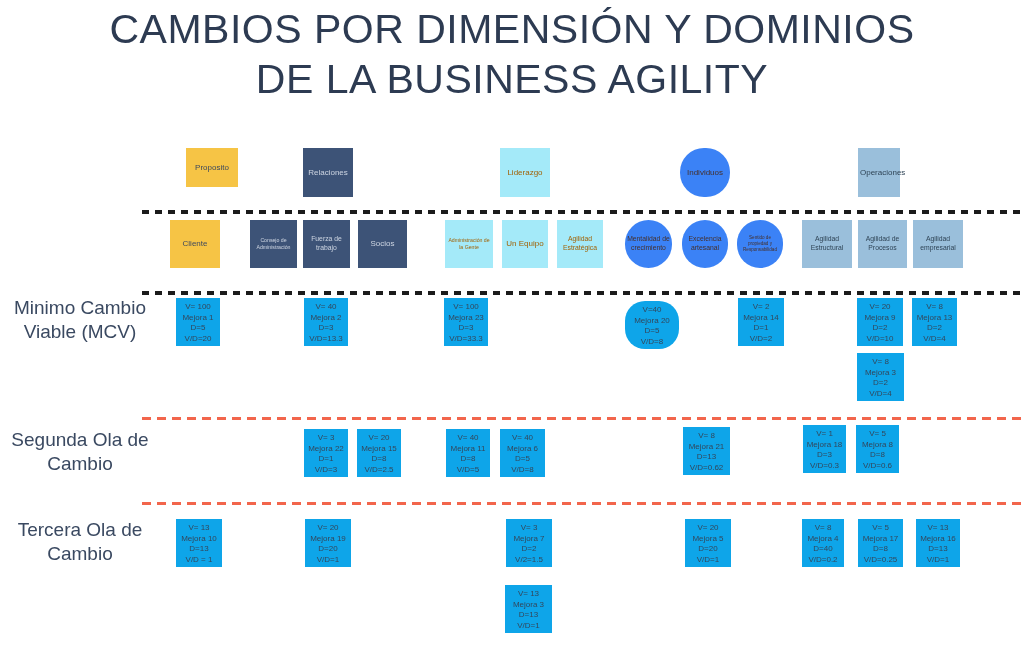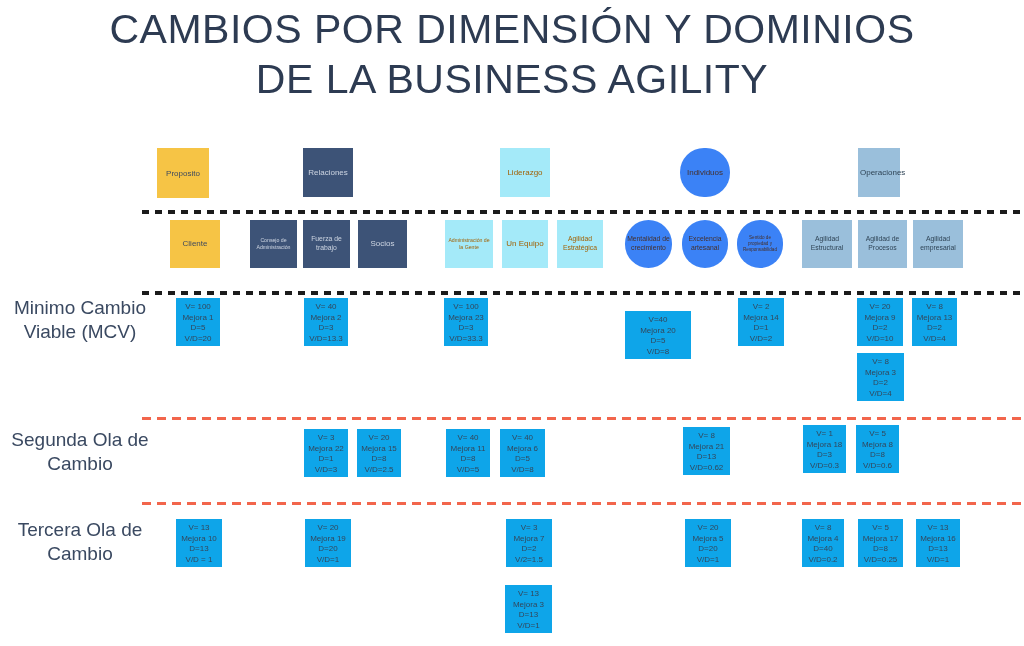--- a/index.html
+++ b/index.html
@@ -39,21 +39,21 @@
   }
 </style>
 </head>
 <body>
 
 <div id="canvas">
   <div id="title">
     <div>CAMBIOS POR DIMENSIÓN Y DOMINIOS</div>
     <div>DE LA BUSINESS AGILITY</div>
   </div>
-<div class="box dim c-yellow" style="left: 157px; top: 148px; width: 52px; height: 50px;">
+<div class="box dim c-yellow" style="left: 186px; top: 148px; width: 52px; height: 39px;">
       <span>Proposito</span>
     </div>
     <div class="box dim c-navy" style="left: 303px; top: 148px; width: 50px; height: 49px;">
       <span>Relaciones</span>
     </div>
     <div class="box dim c-cyan" style="left: 500px; top: 148px; width: 50px; height: 49px;">
       <span>Liderazgo</span>
     </div>
     <div class="box dim c-orange" style="left: 680px; top: 148px; width: 50px; height: 49px;">
       <span>Individuos</span>
@@ -119,21 +119,21 @@
       <div>Mejora 2</div>
       <div>D=3</div>
       <div>V/D=13.3</div>
     </div>
     <div class="card" style="left: 444px; top: 298px; width: 44px; height: 48px;">
       <div>V= 100</div>
       <div>Mejora 23</div>
       <div>D=3</div>
       <div>V/D=33.3</div>
     </div>
-    <div class="card" style="left: 625px; top: 311px; width: 66px; height: 48px;">
+    <div class="card" style="left: 625px; top: 301px; width: 54px; height: 48px; border-radius: 20px;">
       <div>V=40</div>
       <div>Mejora 20</div>
       <div>D=5</div>
       <div>V/D=8</div>
     </div>
     <div class="card" style="left: 738px; top: 298px; width: 46px; height: 48px;">
       <div>V= 2</div>
       <div>Mejora 14</div>
       <div>D=1</div>
       <div>V/D=2</div>

